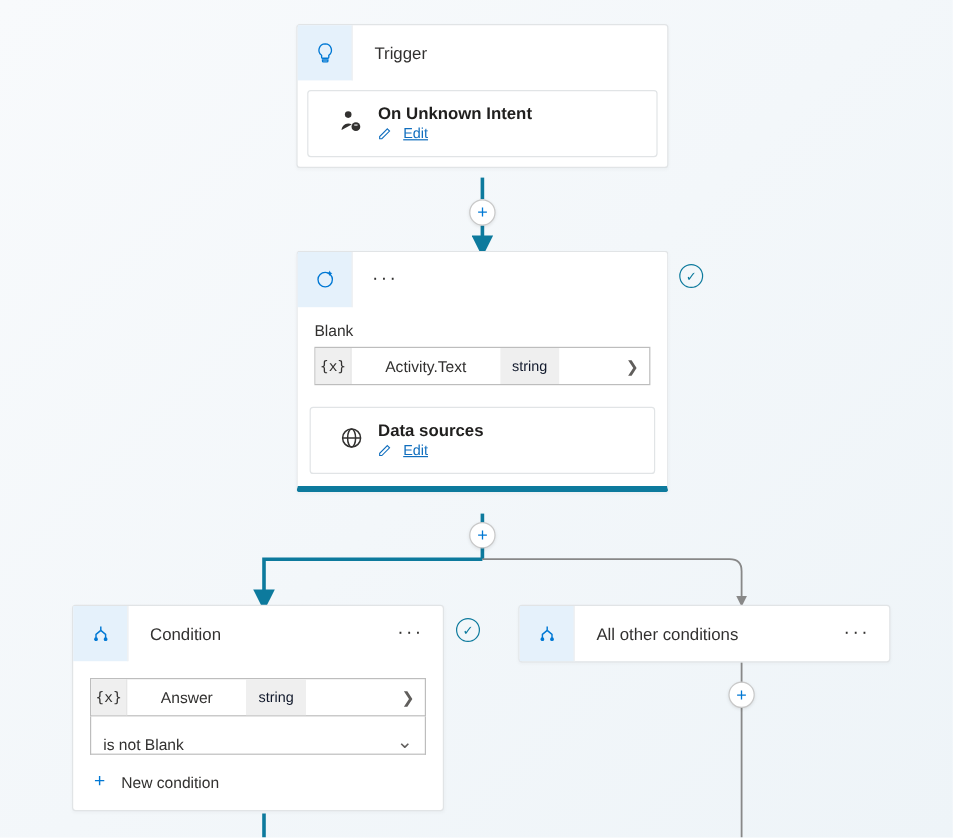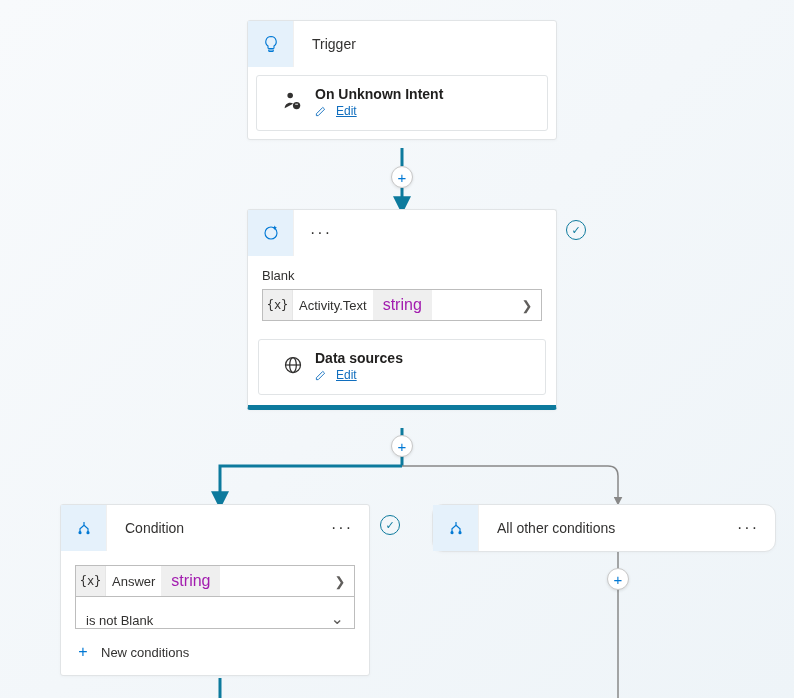--- a/index.html
+++ b/index.html
@@ -98,30 +98,30 @@
     background: #fff;
   }
   .input-row .fx {
     width: 30px;
     background: #efefef;
     display: flex; align-items: center; justify-content: center;
     font-size: 12px; font-family: monospace;
     border-right: 1px solid #e6e6e6;
   }
   .input-row .var {
-    padding: 0 6px;
+    padding: 0 28px;
     display: flex; align-items: center;
     font-size: 13px;
   }
   .input-row .type {
     background: #efefef;
     padding: 0 10px;
     display: flex; align-items: center;
-    font-size: 16px;
-    color: #a21caf;
+    font-size: 12px;
+    color: #0f172a;
   }
   .input-row .spacer { flex: 1; }
   .input-row .chev {
     width: 28px;
     display: flex; align-items: center; justify-content: center;
     color: #605e5c;
     font-size: 13px;
     cursor: pointer;
   }
 
@@ -143,21 +143,21 @@
   .newcond {
     display: flex; align-items: center; gap: 10px;
     color: #323130;
     font-size: 13px;
     cursor: pointer;
     padding: 2px 0;
   }
   .newcond .plus { color: #0078d4; font-size: 16px; width: 16px; text-align: center; }
 
   
-  .alt-card { left: 432px; top: 504px; width: 344px; border-radius: 11px; }
+  .alt-card { left: 432px; top: 504px; width: 310px; }
 
   
   .add-btn {
     position: absolute;
     width: 22px; height: 22px;
     border-radius: 50%;
     background: #fff;
     border: 1px solid #c8c8c8;
     display: flex; align-items: center; justify-content: center;
     color: #0078d4;
@@ -311,21 +311,21 @@
       <div class="type">string</div>
       <div class="spacer"></div>
       <div class="chev">❯</div>
     </div>
     <div class="select-row">
       <span>is not Blank</span>
       <span style="font-size:16px; color:#605e5c;">⌄</span>
     </div>
     <div class="newcond">
       <span class="plus">+</span>
-      <span>New conditions</span>
+      <span>New condition</span>
     </div>
   </div>
 </div>
 <div class="status-check" style="left:380px; top:515px;">
   <span>✓</span>
 </div>
 
 <div class="card alt-card">
   <div class="card-header">
     <div class="icon-box">

